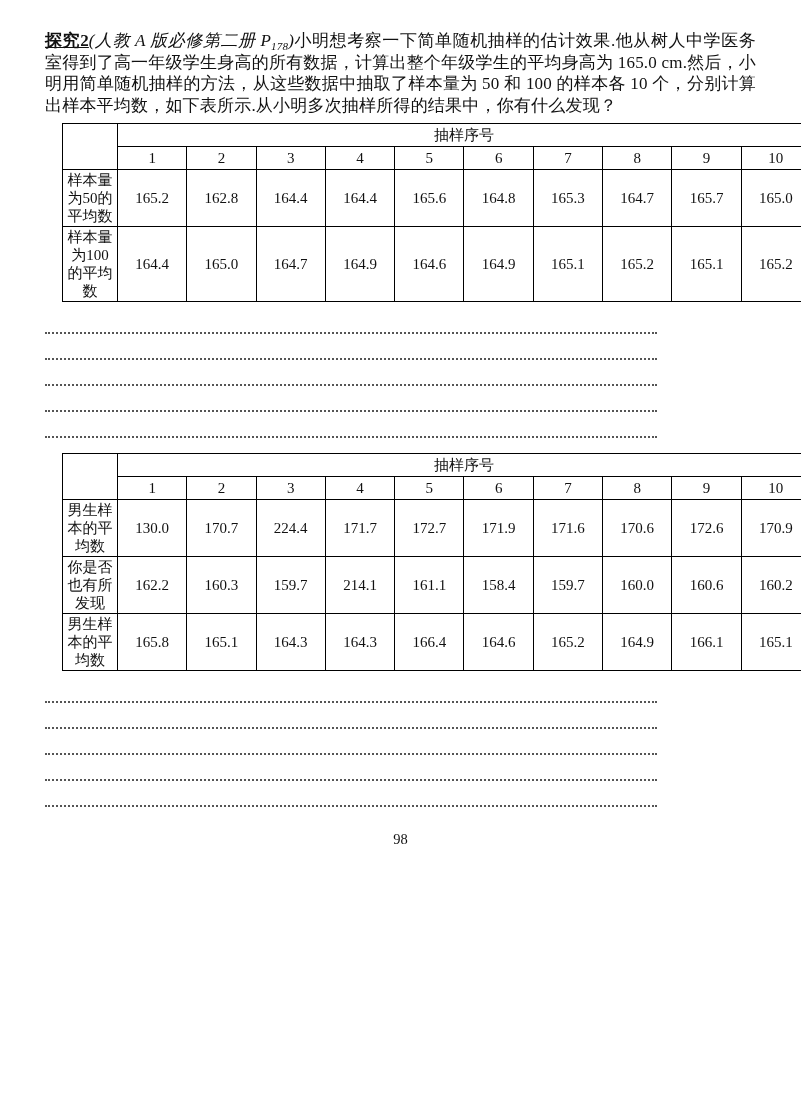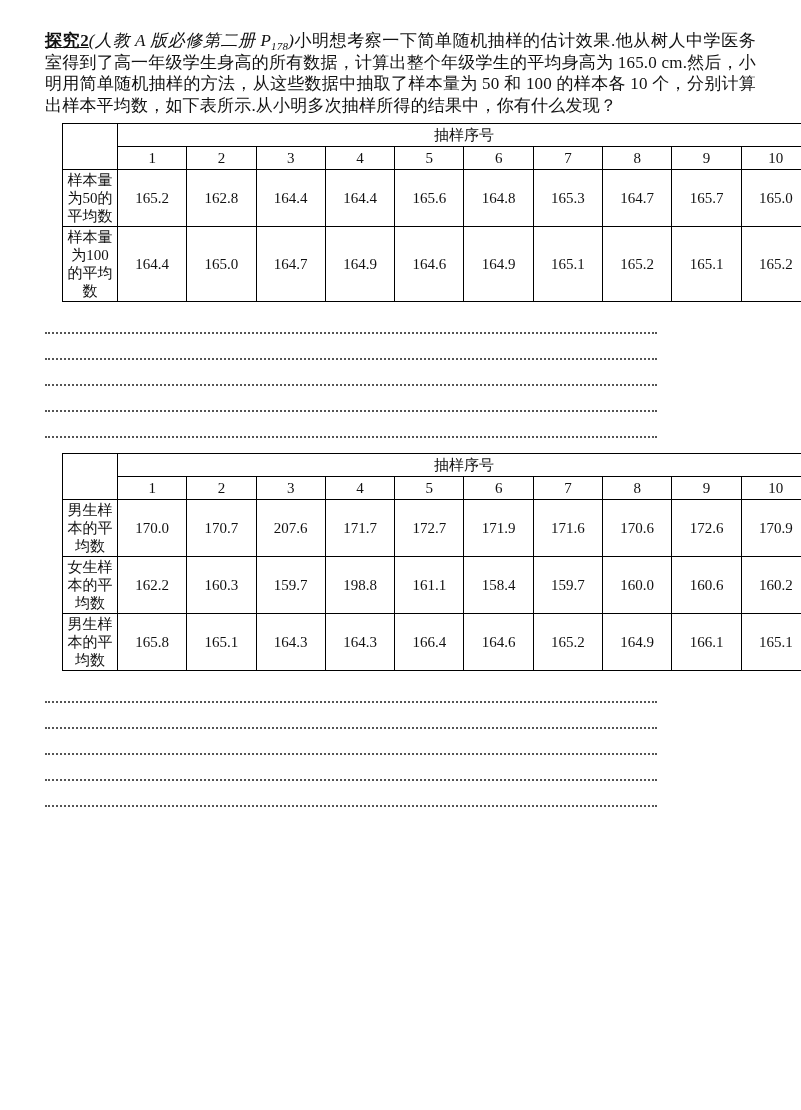--- a/index.html
+++ b/index.html
@@ -123,37 +123,37 @@
           <th>6</th>
           <th>7</th>
           <th>8</th>
           <th>9</th>
           <th>10</th>
         </tr>
       </thead>
       <tbody>
         <tr>
           <th class="row-label">男生样本的平均数</th>
-          <td>170.0</td>
+          <td>130.0</td>
           <td>170.7</td>
-          <td>207.6</td>
+          <td>224.4</td>
           <td>171.7</td>
           <td>172.7</td>
           <td>171.9</td>
           <td>171.6</td>
           <td>170.6</td>
           <td>172.6</td>
           <td>170.9</td>
         </tr>
         <tr>
-          <th class="row-label">女生样本的平均数</th>
+          <th class="row-label">你是否也有所发现</th>
           <td>162.2</td>
           <td>160.3</td>
           <td>159.7</td>
-          <td>198.8</td>
+          <td>214.1</td>
           <td>161.1</td>
           <td>158.4</td>
           <td>159.7</td>
           <td>160.0</td>
           <td>160.6</td>
           <td>160.2</td>
         </tr>
         <tr>
           <th class="row-label">男生样本的平均数</th>
           <td>165.8</td>
@@ -172,14 +172,15 @@
 
     <div class="answers">
       <div class="dotline"></div>
       <div class="dotline"></div>
       <div class="dotline"></div>
       <div class="dotline"></div>
       <div class="dotline"></div>
     </div>
   </section>
 
+  <div class="page-number">98</div>
 
 </div>
 
 </body></html>

